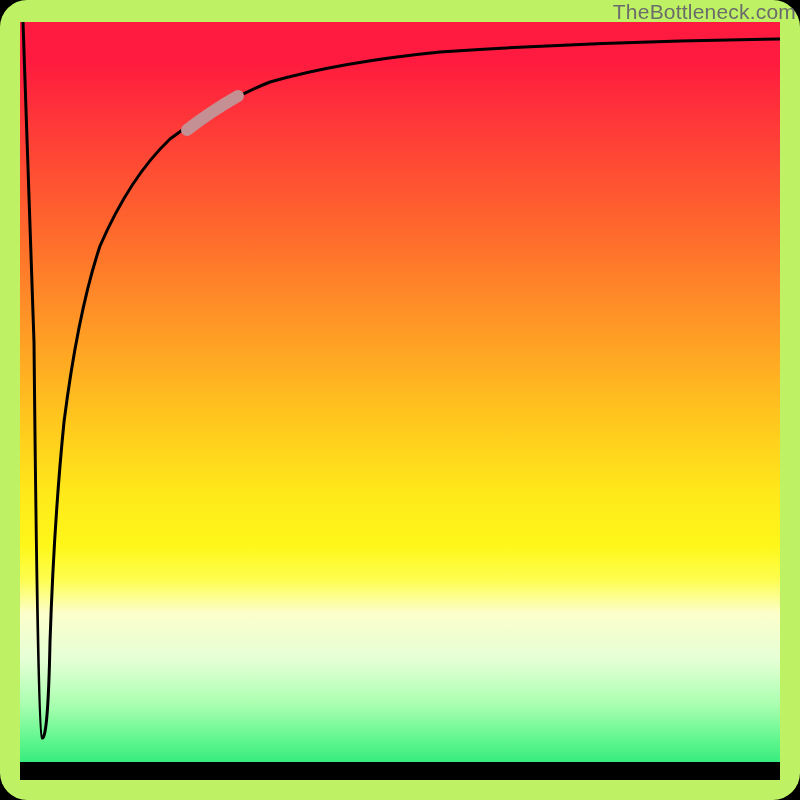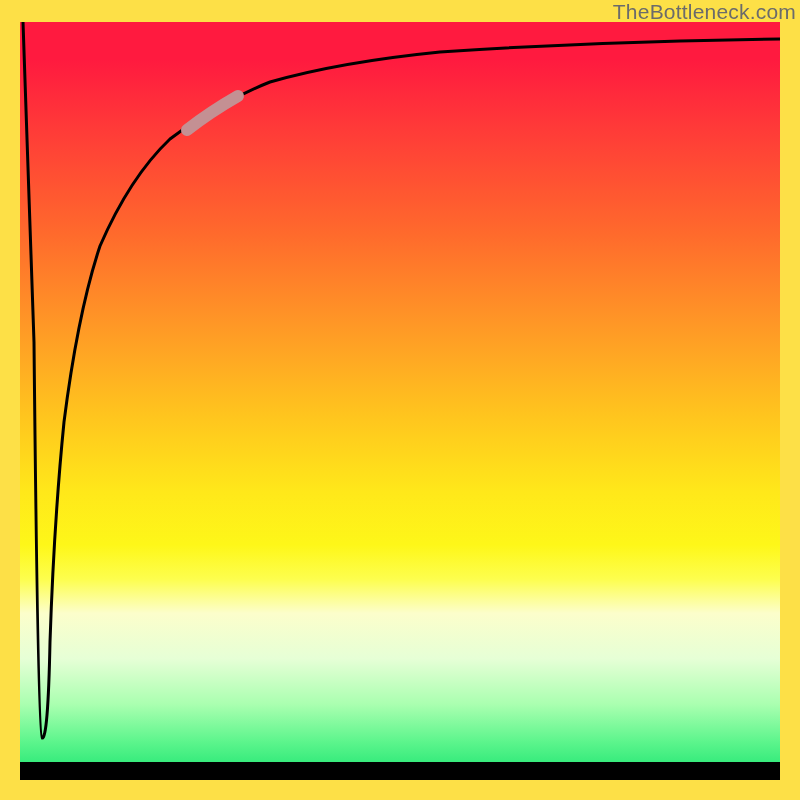--- a/index.html
+++ b/index.html
@@ -9,21 +9,22 @@
     height: 800px;
     background: #000;
     overflow: hidden;
   }
   .frame {
     position: absolute;
     left: 0;
     top: 0;
     width: 800px;
     height: 800px;
-    background: #fde047;
+    background: #bef264;
+    border-radius: 27px;
   }
   .plot {
     position: absolute;
     left: 20px;
     top: 22px;
     width: 760px;
     height: 758px;
     overflow: hidden;
   }
   .gradient {

